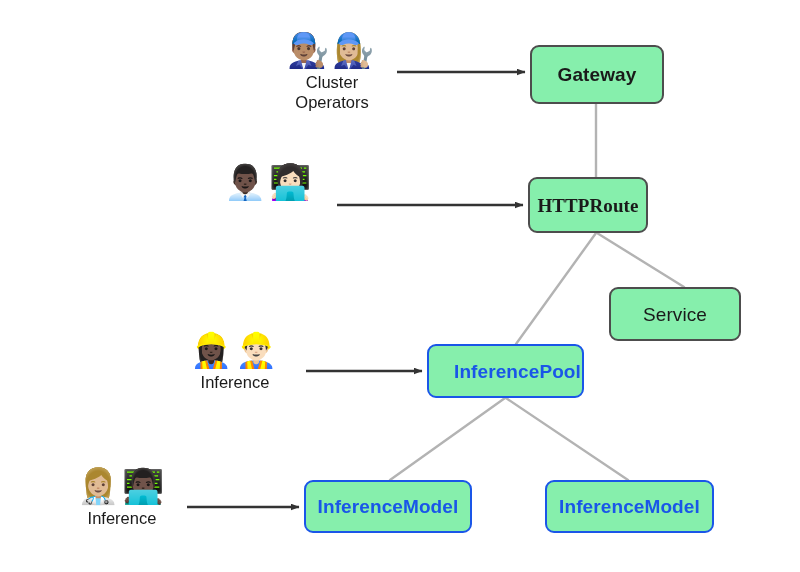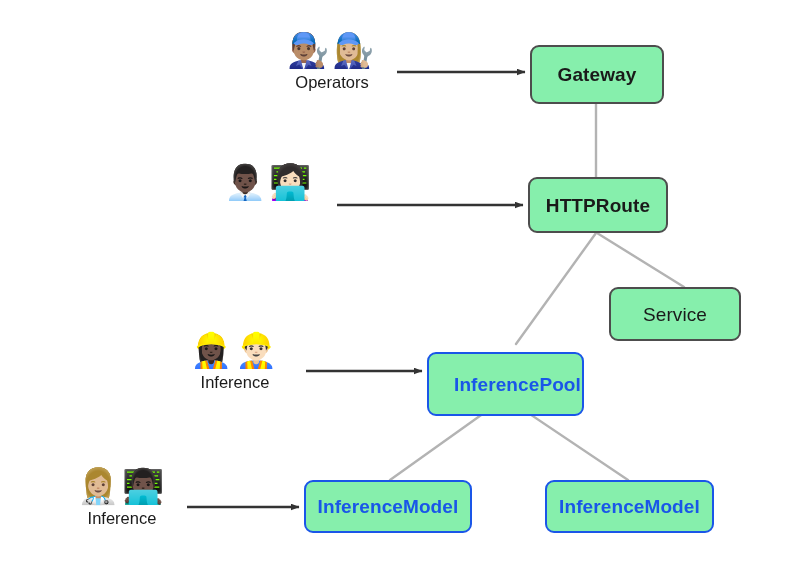--- a/index.html
+++ b/index.html
@@ -104,40 +104,41 @@
         <line x1="337" y1="205" x2="523" y2="205" stroke="#333333" stroke-width="2.6" marker-end="url(#arrowhead)"></line>
         <line x1="306" y1="371" x2="422" y2="371" stroke="#333333" stroke-width="2.6" marker-end="url(#arrowhead)"></line>
         <line x1="187" y1="507" x2="299" y2="507" stroke="#333333" stroke-width="2.6" marker-end="url(#arrowhead)"></line>
       </g>
   </svg>
 
   <div id="nodes-layer">
       <div class="node node-std" style="left: 530px; top: 45px; width: 134px; height: 59px;">
         <span class="node-label bold">Gateway</span>
       </div>
-      <div class="node node-std" style="left: 528px; top: 177px; width: 140px; height: 56px;">
+      <div class="node node-std" style="left: 528px; top: 177px; width: 120px; height: 56px; font-family: Liberation Serif, serif;">
         <span class="node-label bold">HTTPRoute</span>
       </div>
       <div class="node node-std" style="left: 609px; top: 287px; width: 132px; height: 54px;">
         <span class="node-label normal">Service</span>
       </div>
-      <div class="node node-blue" style="left: 427px; top: 352px; width: 157px; height: 64px; padding-left: 24px;">
+      <div class="node node-blue" style="left: 427px; top: 344px; width: 157px; height: 54px; padding-left: 24px;">
         <span class="node-label bold">InferencePool</span>
       </div>
       <div class="node node-blue" style="left: 304px; top: 480px; width: 168px; height: 53px;">
         <span class="node-label bold">InferenceModel</span>
       </div>
       <div class="node node-blue" style="left: 545px; top: 480px; width: 169px; height: 53px;">
         <span class="node-label bold">InferenceModel</span>
       </div>
     </div>
   <div id="personas-layer">
       <div class="persona" style="left: 232px; top: 30px;">
         <div class="persona-icons">👨🏽‍🔧👩🏼‍🔧</div>
         <div class="persona-label">
+          <span>Cluster</span>
           <span>Operators</span>
         </div>
       </div>
       <div class="persona" style="left: 169px; top: 162px;">
         <div class="persona-icons">👨🏿‍💼👩🏻‍💻</div>
       </div>
       <div class="persona" style="left: 135px; top: 330px;">
         <div class="persona-icons">👷🏿‍♀️👷🏻‍♂️</div>
         <div class="persona-label">
           <span>Inference</span>

